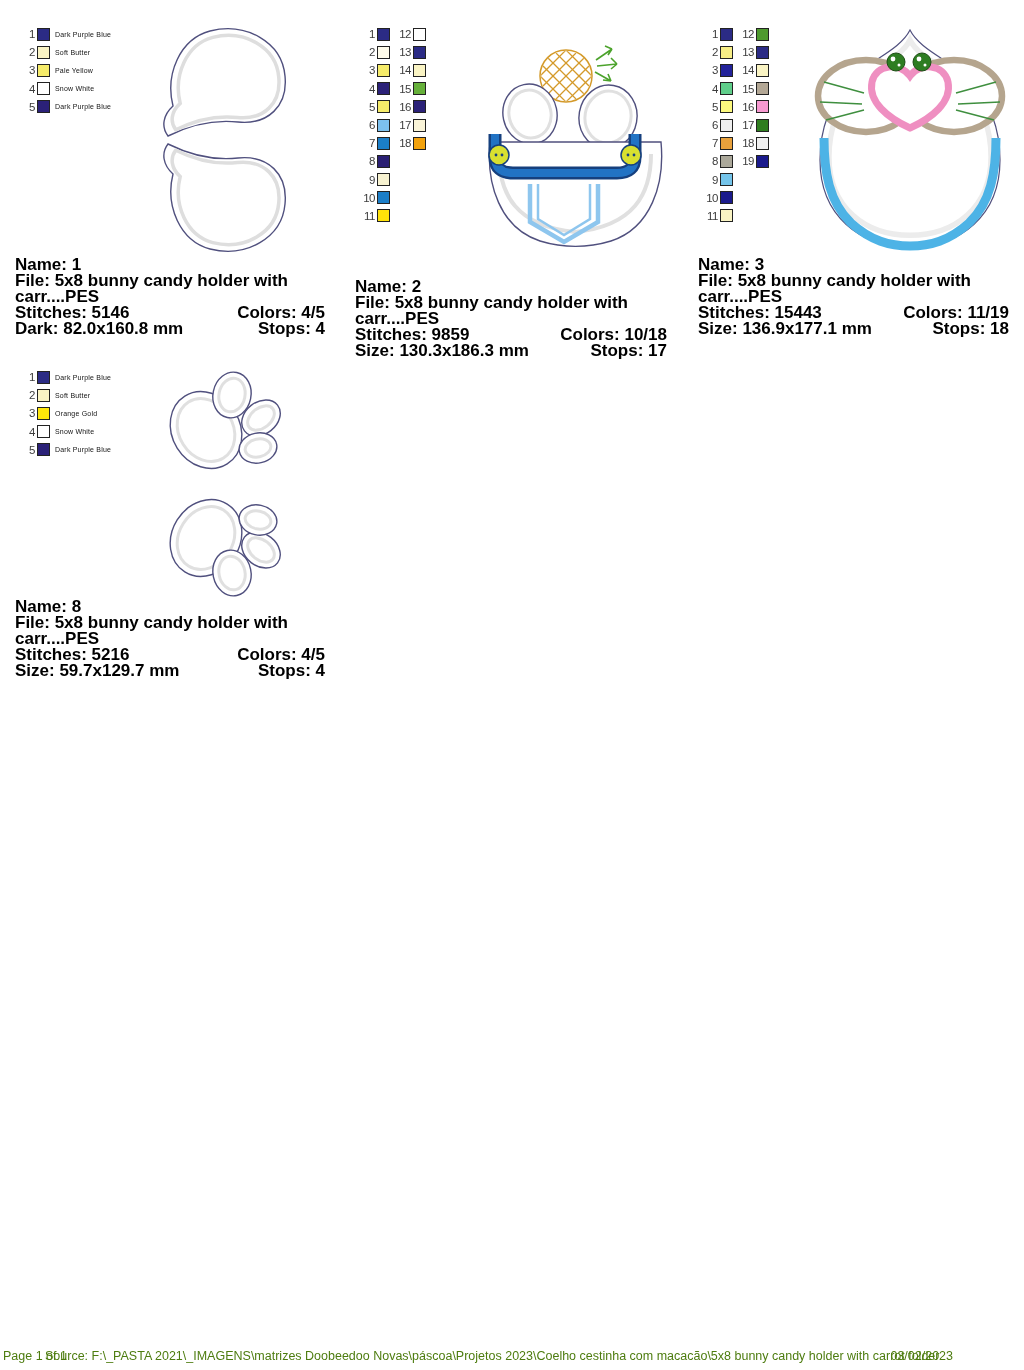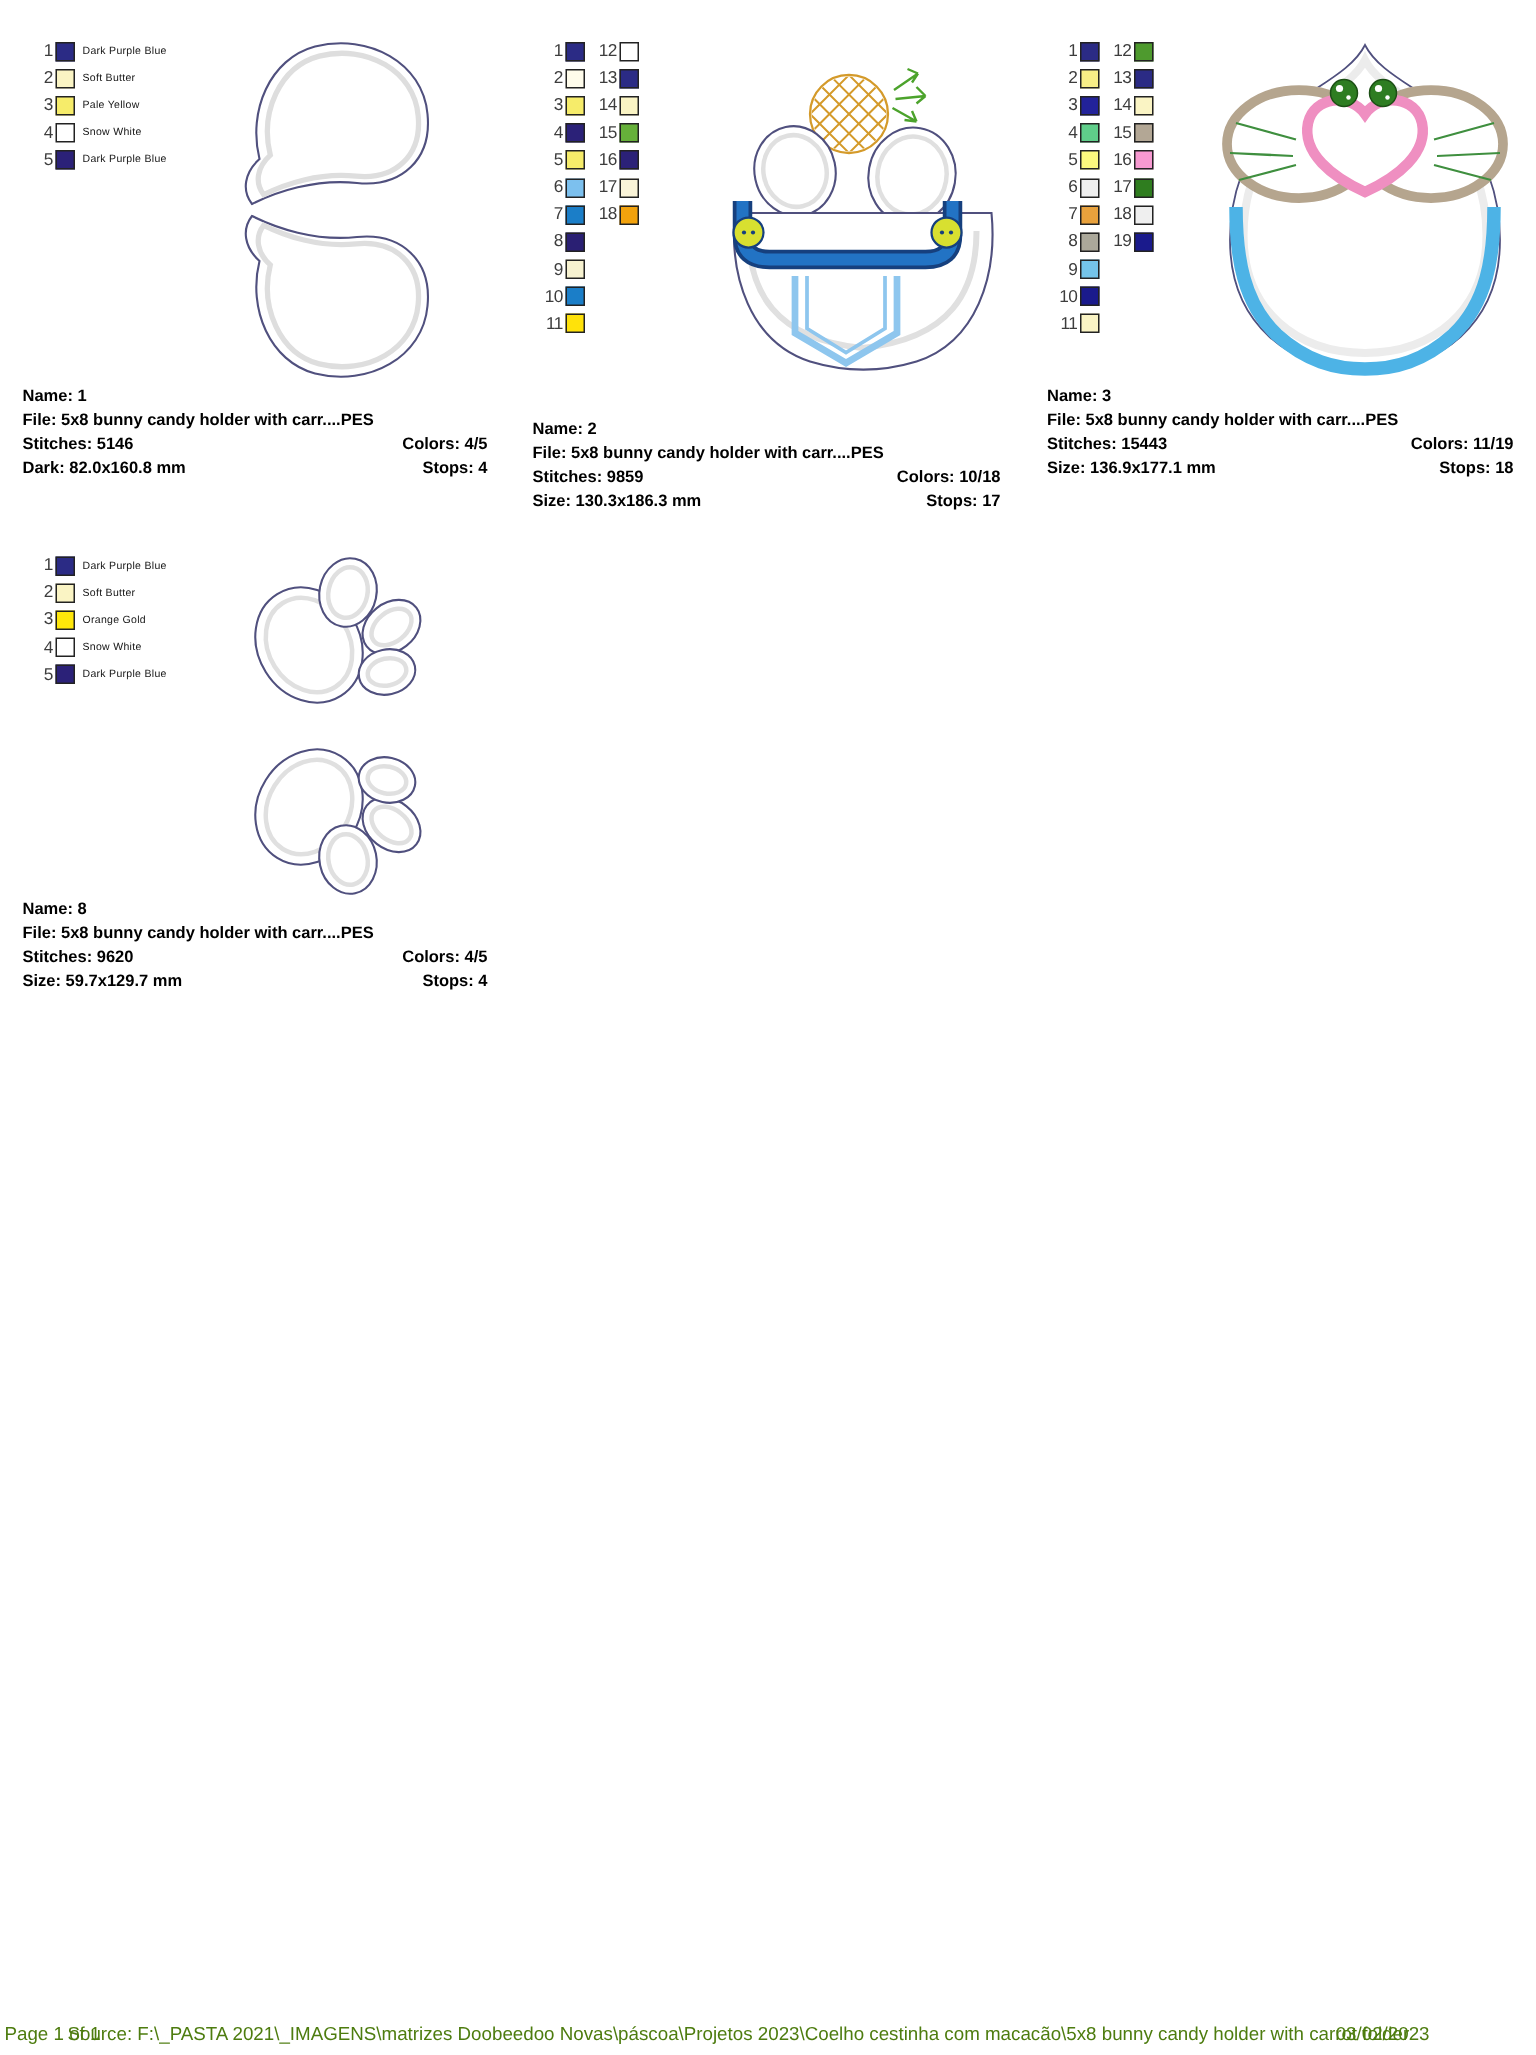--- a/index.html
+++ b/index.html
@@ -21,21 +21,21 @@
     width:13px; height:13px; border:1px solid #222; box-sizing:border-box;
     background:#fff; flex:0 0 auto;
   }
   .legend-label {
     font-size:7px; color:#141414; margin-left:5px; white-space:nowrap;
     letter-spacing:0.2px;
   }
   .legend-label:empty { display:none; }
 
   
-  .meta { font-weight:bold; font-size:11px; color:#000; line-height:15.9px; }
+  .meta { font-weight:bold; font-size:17px; color:#000; line-height:15.9px; }
   .meta .split { display:flex; justify-content:space-between; }
 
   
   svg { display:block; }
   .blob   { fill:#ffffff; stroke:#50507e; stroke-width:1.4; }
   .shadow { fill:none; stroke:#e0e0e0; stroke-width:3; }
 
   
   .footer { position:absolute; left:0; top:1349px; width:972px; height:18px;
             font-size:12.5px; color:#4d7c0f; }
@@ -503,21 +503,21 @@
       </defs>
       <use href="#paw" transform="translate(10,0)"></use>
       <use href="#paw" transform="translate(10,232) scale(1,-1)"></use>
     </svg>
   </div>
 
   <div class="abs meta" style="left:15px; top:599px; width:310px;">
     <div>Name: 8</div>
     <div>File: 5x8 bunny candy holder with carr....PES</div>
     <div class="split">
-      <span>Stitches: 9620</span>
+      <span>Stitches: 5216</span>
       <span>Colors: 4/5</span>
     </div>
     <div class="split">
       <span>Size: 59.7x129.7 mm</span>
       <span>Stops: 4</span>
     </div>
   </div>
 
   <div class="footer">
     <span class="f-page">Page 1 of 1</span>

